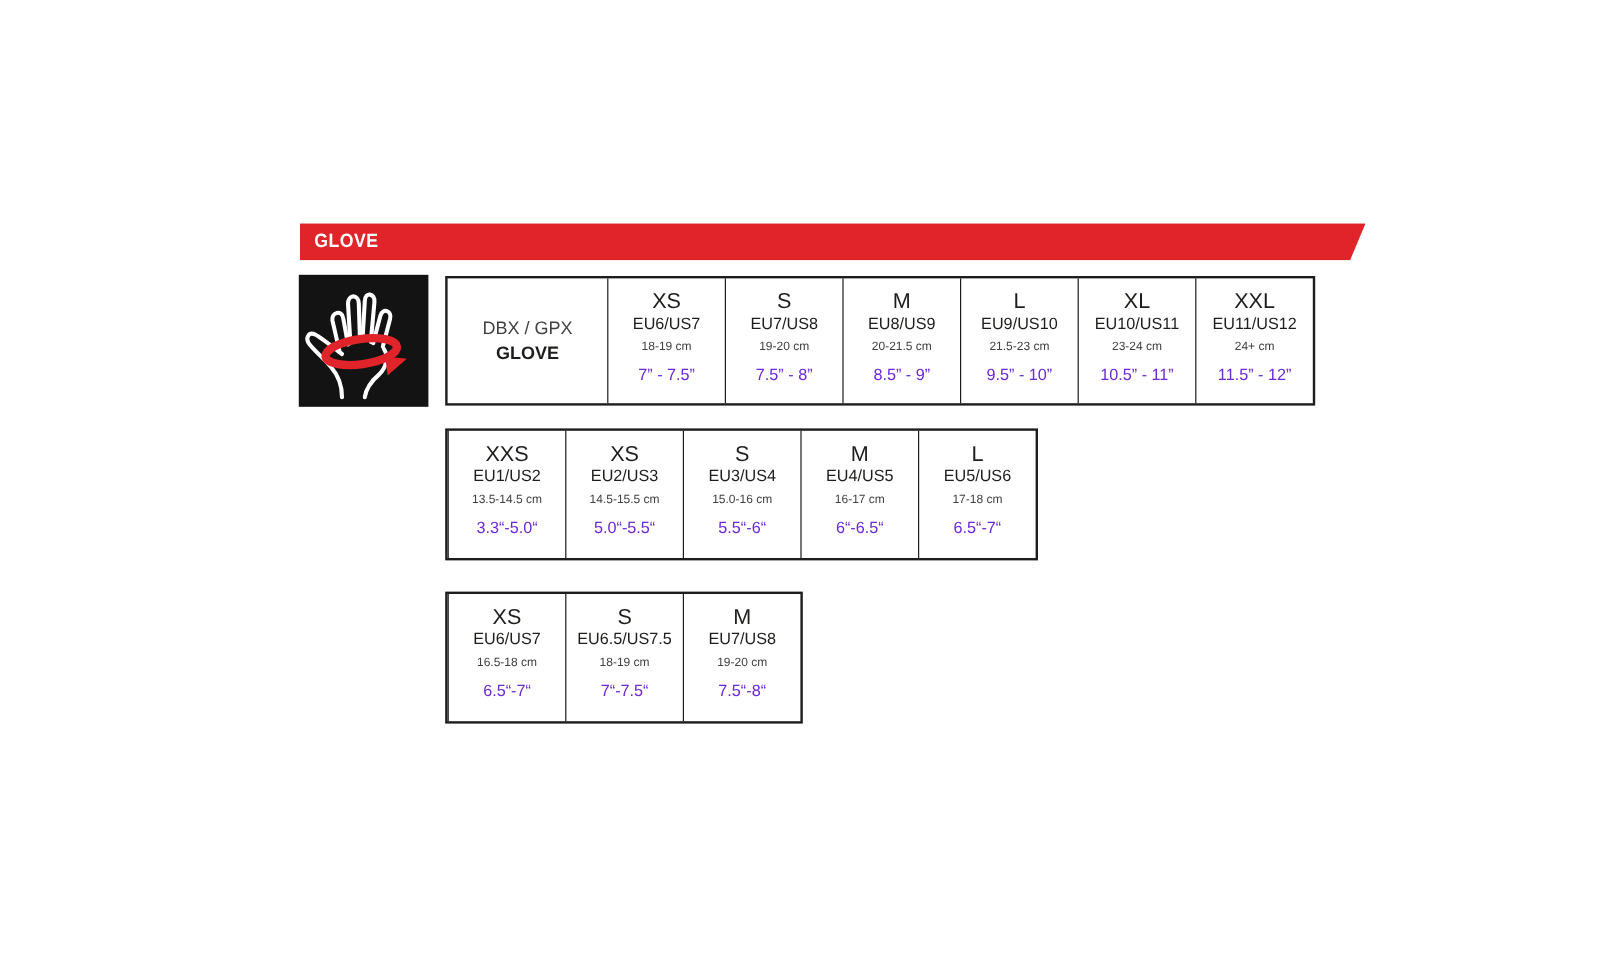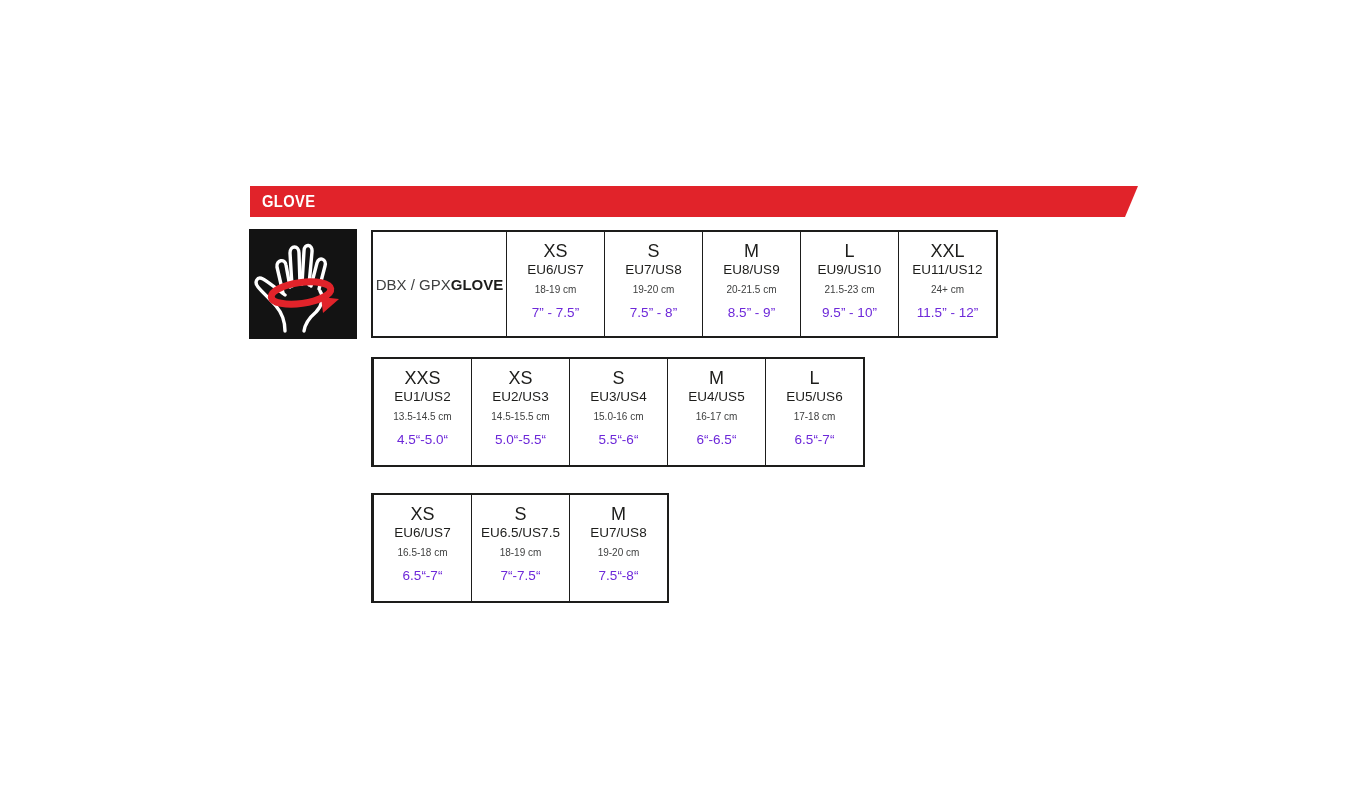--- a/index.html
+++ b/index.html
@@ -27,21 +27,21 @@
 
   .size-table {
     position: absolute; left: 371px;
     display: flex; border: 2px solid #1d1d1b; background: #ffffff;
   }
   .t1 { top: 230px; height: 108px; }
   .t2 { top: 357px; height: 110px; }
   .t3 { top: 493px; height: 110px; }
 
   .label-cell {
-    width: 133px; display: flex; flex-direction: row;
+    width: 133px; display: flex; flex-direction: column;
     justify-content: center; align-items: center; row-gap: 2px;
   }
   .label-line1 { font-size: 15px; color: #3f4040; line-height: 19px; }
   .label-line2 { font-size: 15px; font-weight: bold; color: #1d1d1b; line-height: 19px; }
 
   .size-cell {
     width: 98px; border-left: 1px solid #1d1d1b;
     display: flex; flex-direction: column; align-items: center;
     padding-top: 9px; text-align: center;
   }
@@ -104,33 +104,39 @@
     <div class="cm">20-21.5 cm</div>
     <div class="inch">8.5” - 9”</div>
   </div>
   <div class="size-cell">
     <div class="size-name">L</div>
     <div class="eu-us">EU9/US10</div>
     <div class="cm">21.5-23 cm</div>
     <div class="inch">9.5” - 10”</div>
   </div>
   <div class="size-cell">
+    <div class="size-name">XL</div>
+    <div class="eu-us">EU10/US11</div>
+    <div class="cm">23-24 cm</div>
+    <div class="inch">10.5” - 11”</div>
+  </div>
+  <div class="size-cell">
     <div class="size-name">XXL</div>
     <div class="eu-us">EU11/US12</div>
     <div class="cm">24+ cm</div>
     <div class="inch">11.5” - 12”</div>
   </div>
 </div>
 
 <div class="size-table t2">
   <div class="size-cell">
     <div class="size-name">XXS</div>
     <div class="eu-us">EU1/US2</div>
     <div class="cm">13.5-14.5 cm</div>
-    <div class="inch">4.5“-5.0“</div>
+    <div class="inch">3.3“-5.0“</div>
   </div>
   <div class="size-cell">
     <div class="size-name">XS</div>
     <div class="eu-us">EU2/US3</div>
     <div class="cm">14.5-15.5 cm</div>
     <div class="inch">5.0“-5.5“</div>
   </div>
   <div class="size-cell">
     <div class="size-name">S</div>
     <div class="eu-us">EU3/US4</div>

